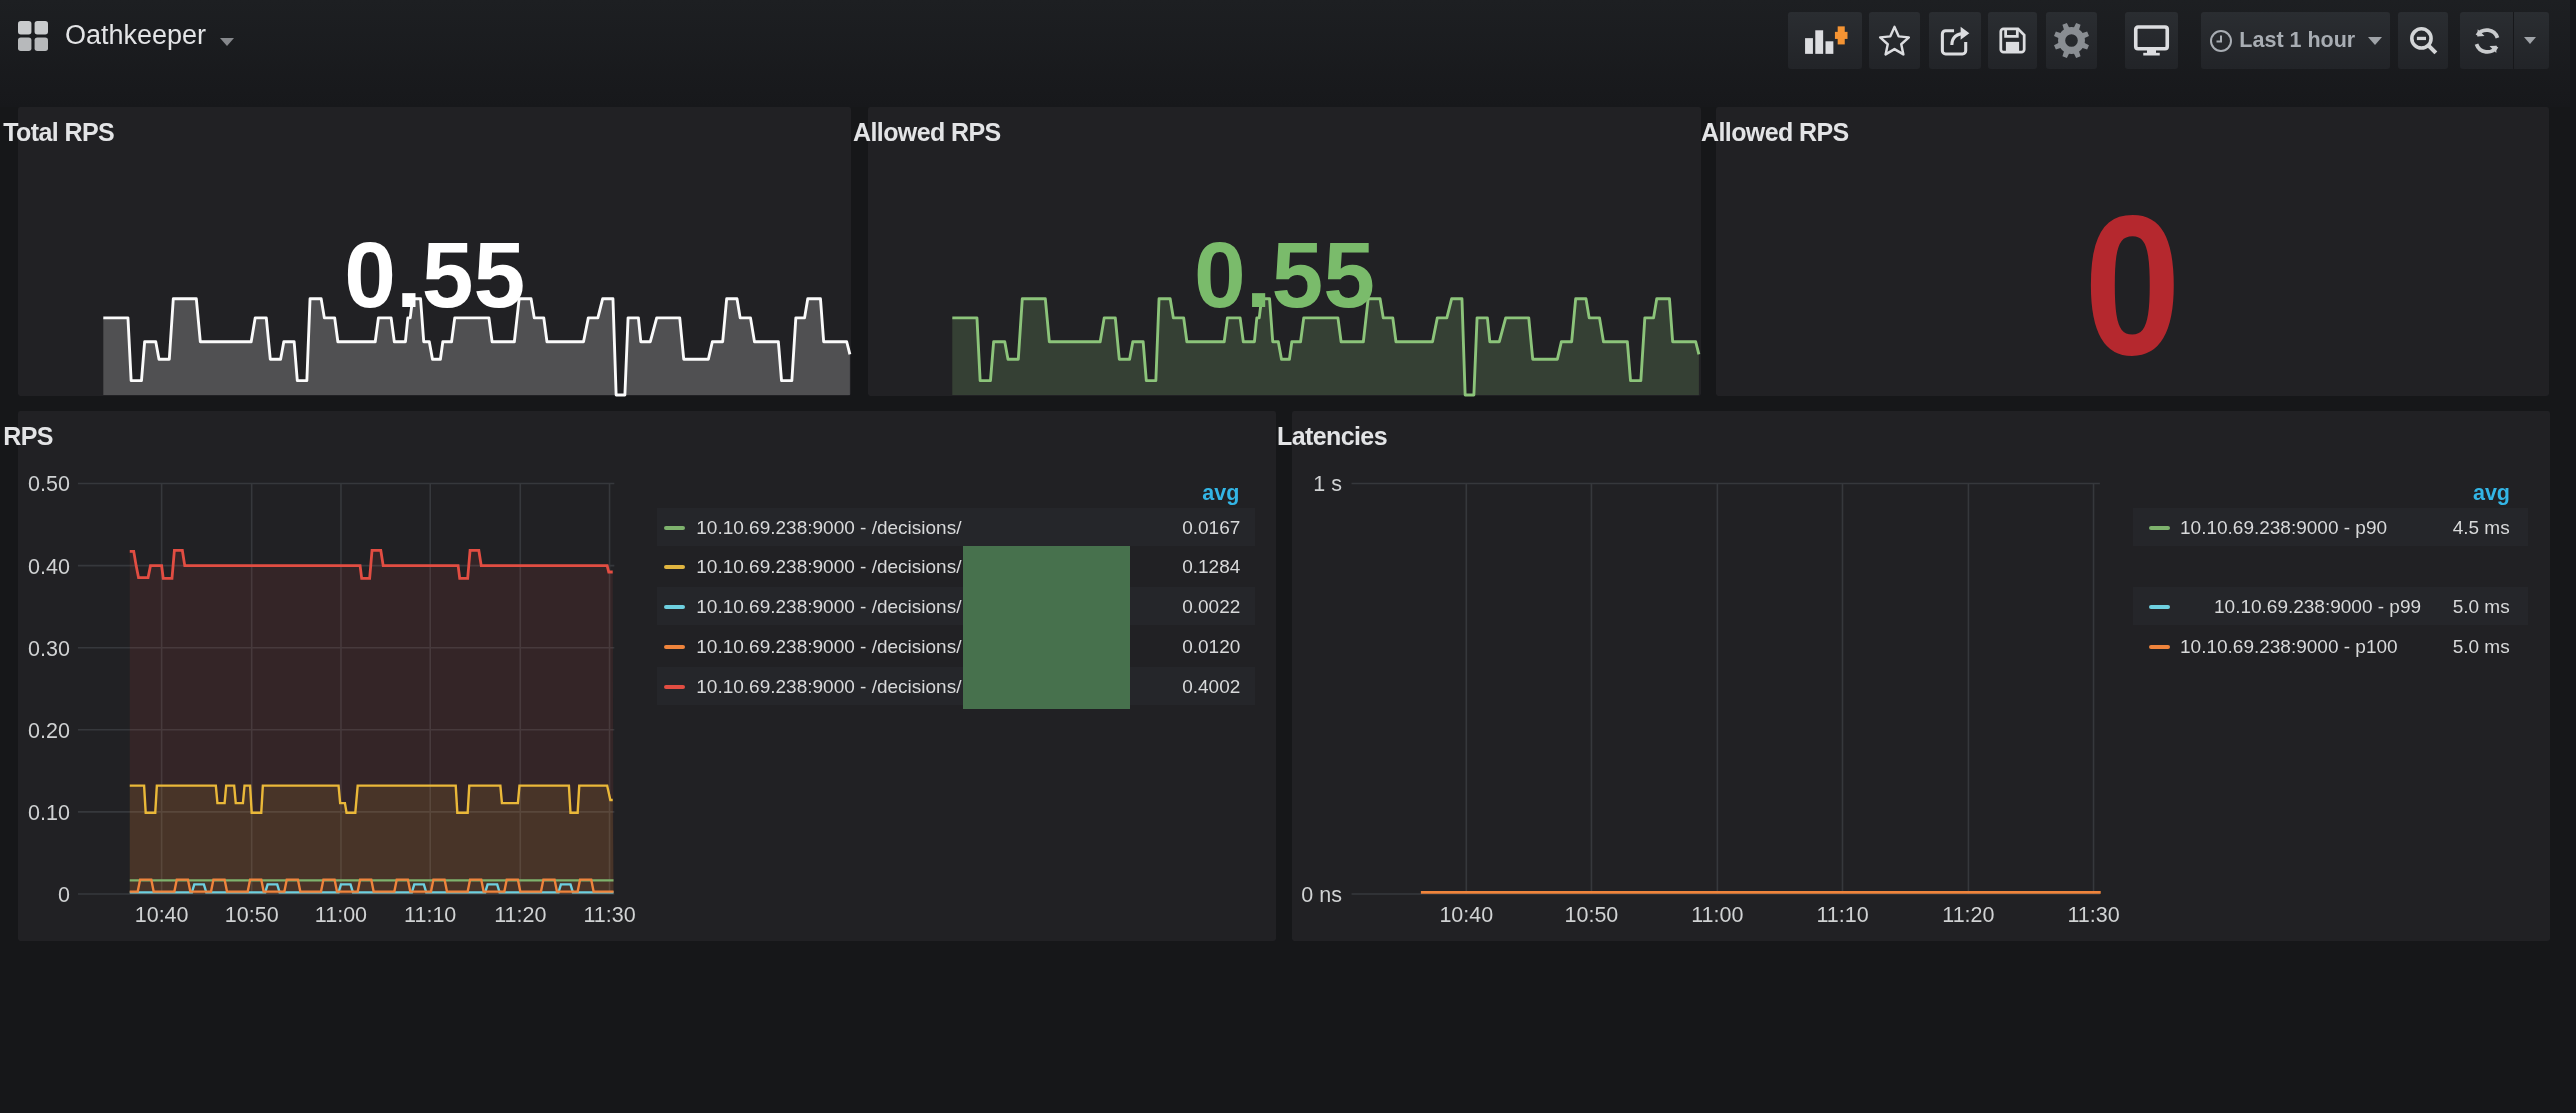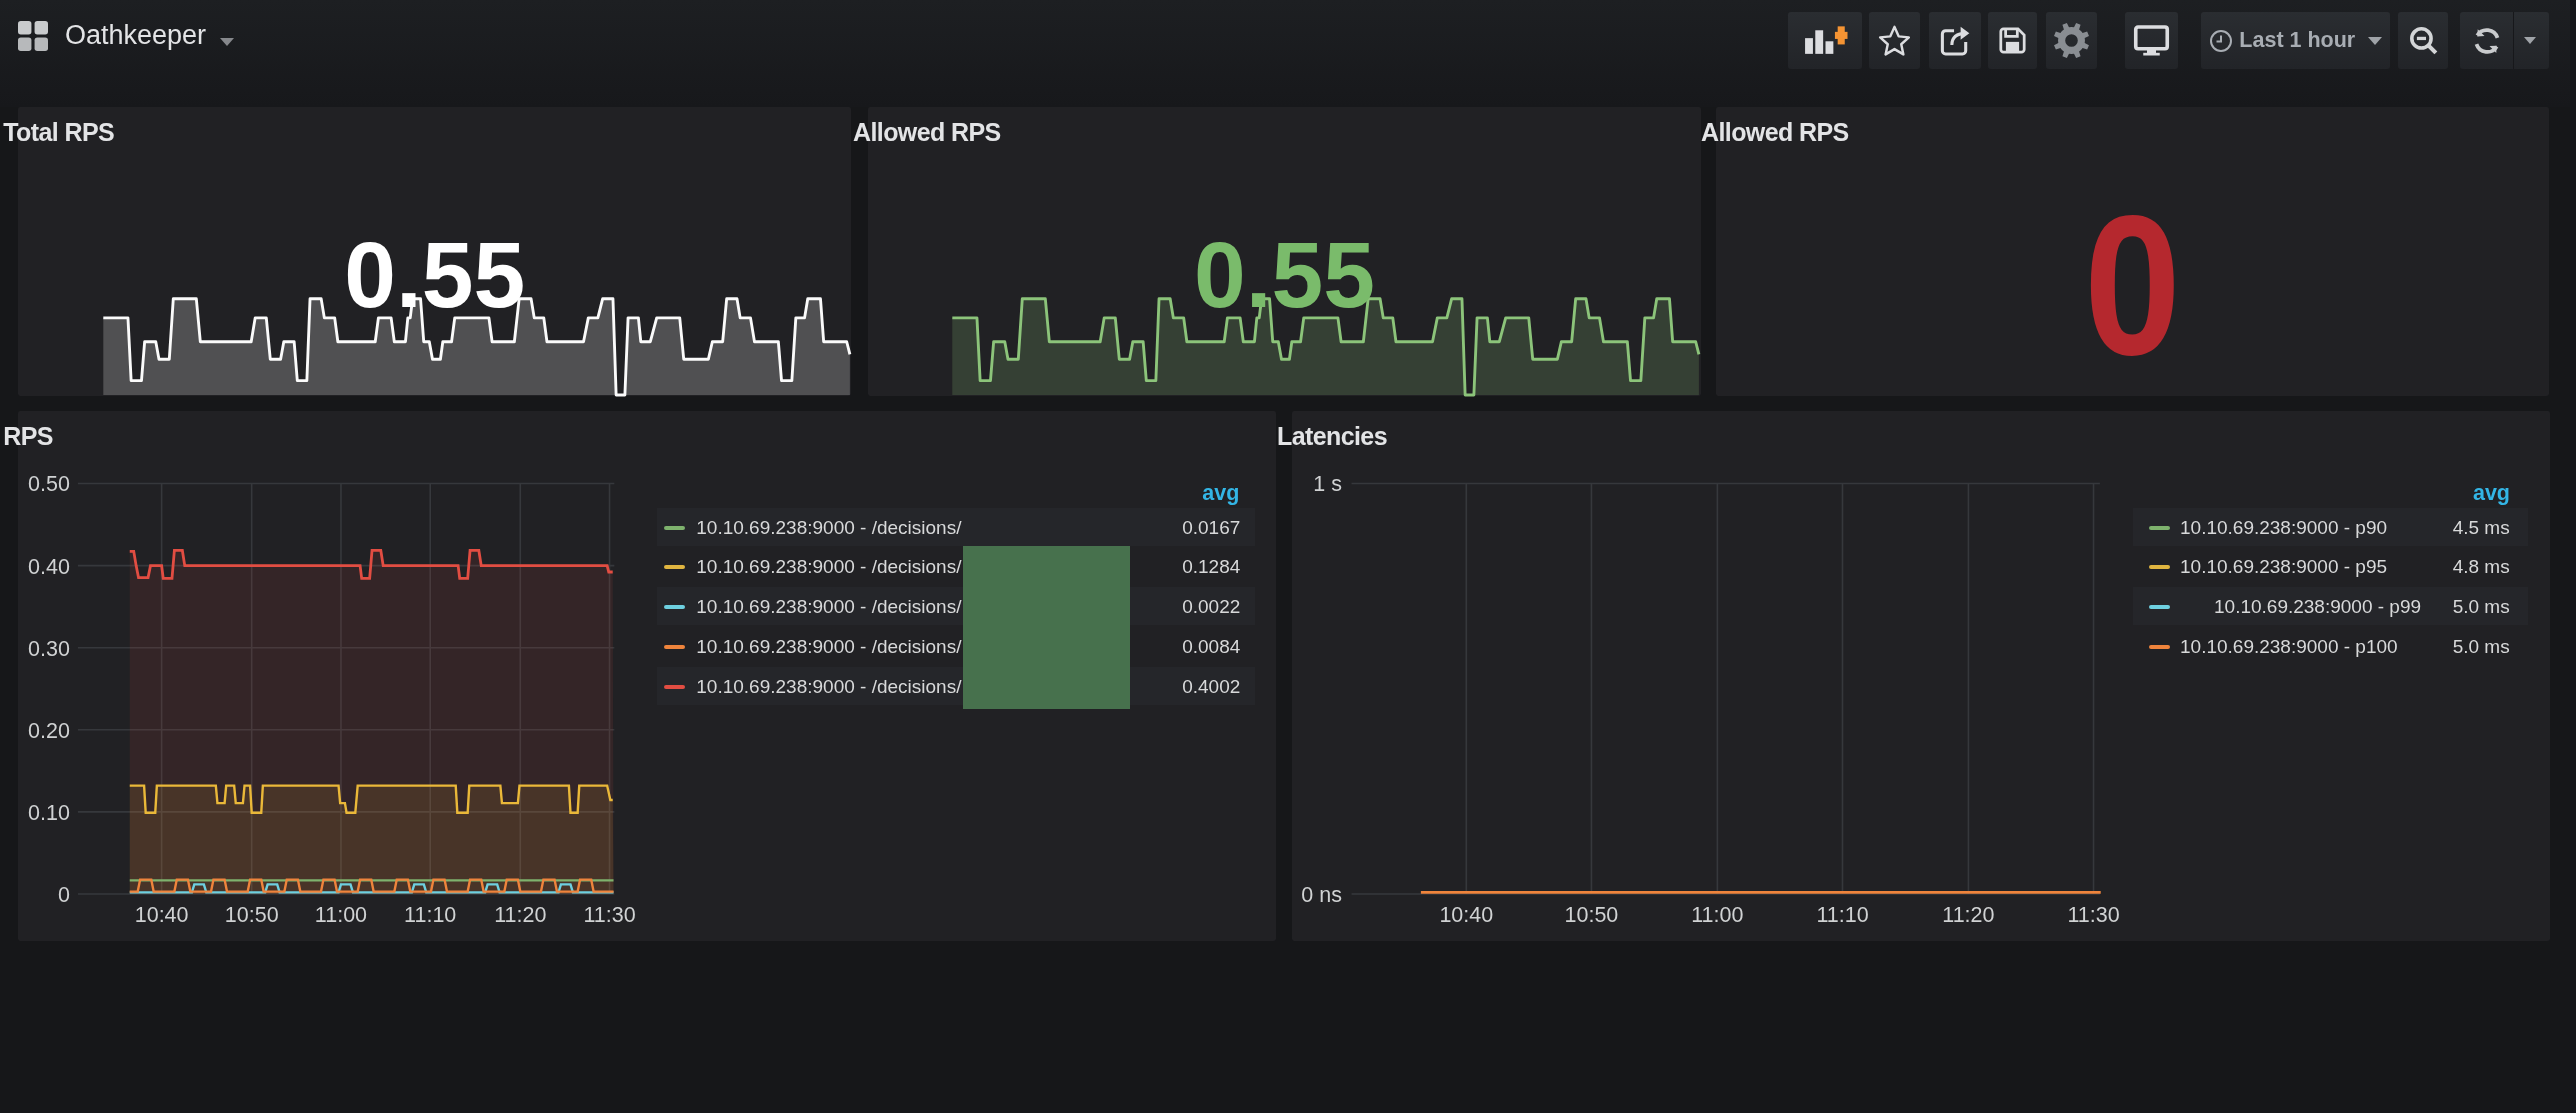--- a/index.html
+++ b/index.html
@@ -169,21 +169,21 @@
     <div class="lval" style="right:15px;width:144px;">0.1284</div>
   </div>
   <div class="lrow odd" style="left:639px;top:176px;width:598px;">
     <div class="ldash" style="left:7.2px;background:#6ed0e0;"></div>
     <div class="llabel" style="left:39px;">10.10.69.238:9000 - /decisions/</div>
     <div class="lval" style="right:15px;width:144px;">0.0022</div>
   </div>
   <div class="lrow" style="left:639px;top:216px;width:598px;">
     <div class="ldash" style="left:7.2px;background:#ef843c;"></div>
     <div class="llabel" style="left:39px;">10.10.69.238:9000 - /decisions/</div>
-    <div class="lval" style="right:15px;width:144px;">0.0084</div>
+    <div class="lval" style="right:15px;width:144px;">0.0120</div>
   </div>
   <div class="lrow odd" style="left:639px;top:256px;width:598px;">
     <div class="ldash" style="left:7.2px;background:#e24d42;"></div>
     <div class="llabel" style="left:39px;">10.10.69.238:9000 - /decisions/</div>
     <div class="lval" style="right:15px;width:144px;">0.4002</div>
   </div>
   <div style="position:absolute;left:945px;top:135px;width:167px;height:163px;background:#47714d;z-index:5;"></div>
 </div>
 <div class="panel" style="left:1292px;top:411px;width:1258px;height:530px;">
   <div class="ptitle">Latencies</div>
@@ -209,25 +209,20 @@
       <text x="848" y="641" text-anchor="middle">11:20</text>
       <text x="1005" y="641" text-anchor="middle">11:30</text>
     </g>
   </svg>
   <div class="avg" style="top:70px;width:1218px;text-align:right;">avg</div>
   <div class="lrow odd" style="left:841px;top:97px;width:395px;">
     <div class="ldash" style="left:16px;background:#7eb26d;"></div>
     <div class="llabel" style="left:47px;">10.10.69.238:9000 - p90</div>
     <div class="lval" style="right:18.3px;width:112px;">4.5 ms</div>
   </div>
-  <div class="lrow" style="left:841px;top:136px;width:395px;">
-    <div class="ldash" style="left:16px;background:#e0b540;"></div>
-    <div class="llabel" style="left:47px;">10.10.69.238:9000 - p95</div>
-    <div class="lval" style="right:18.3px;width:112px;">4.8 ms</div>
-  </div>
   <div class="lrow odd" style="left:841px;top:176px;width:395px;">
     <div class="ldash" style="left:16px;background:#6ed0e0;"></div>
     <div class="llabel" style="left:47px;margin-left:34px;">10.10.69.238:9000 - p99</div>
     <div class="lval" style="right:18.3px;width:112px;">5.0 ms</div>
   </div>
   <div class="lrow" style="left:841px;top:216px;width:395px;">
     <div class="ldash" style="left:16px;background:#ef843c;"></div>
     <div class="llabel" style="left:47px;">10.10.69.238:9000 - p100</div>
     <div class="lval" style="right:18.3px;width:112px;">5.0 ms</div>
   </div>

